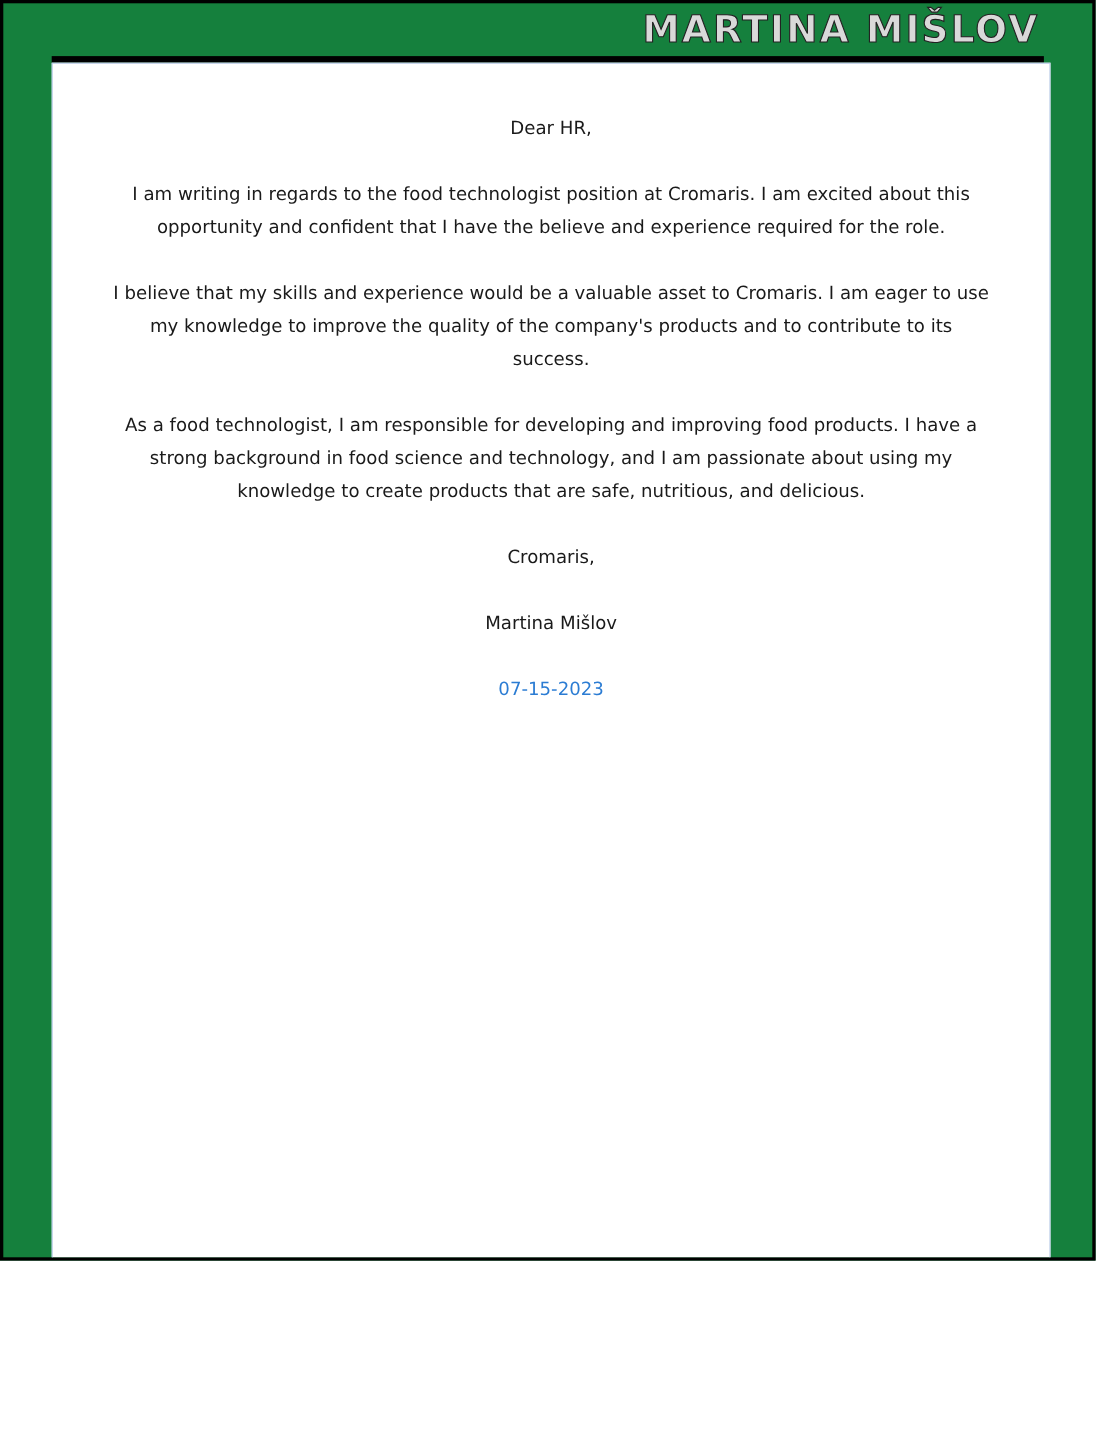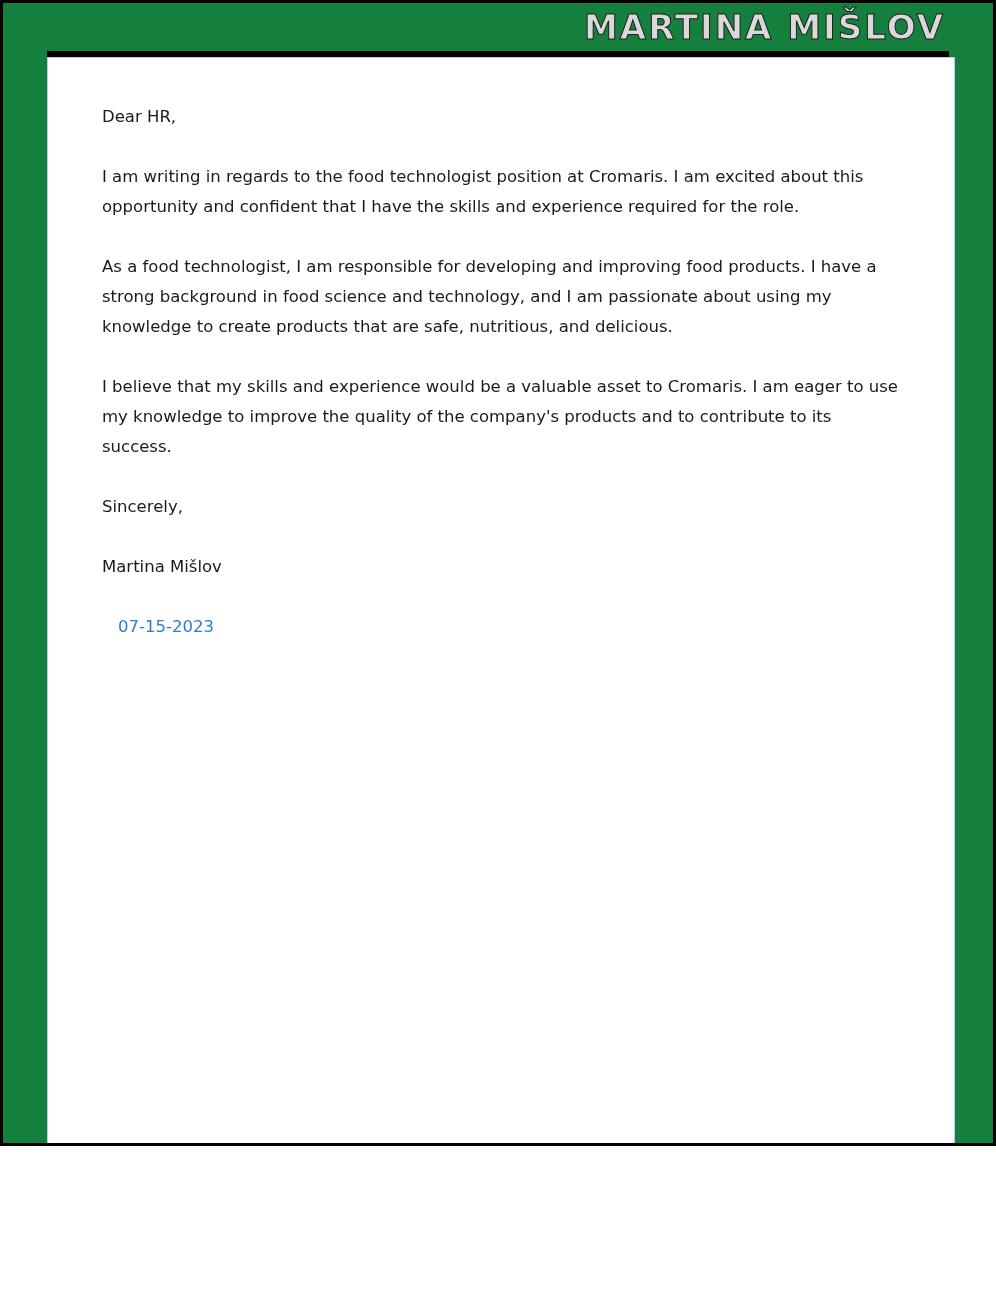--- a/index.html
+++ b/index.html
@@ -54,20 +54,21 @@
   }
   .sheet {
     position: absolute;
     top: 54px;
     left: 44px;
     width: 908px;
     height: 1216px;
     background: #ffffff;
     border: 1px solid #b9cbe8;
     box-sizing: border-box;
+    text-align: center;
   }
   .letter {
     padding: 44px 54px 0 54px;
   }
   .para {
     font-size: 16.5px;
     line-height: 30px;
     color: #1a1a1a;
     margin: 0 0 30px 0;
     max-width: 800px;
@@ -96,28 +97,28 @@
     <div class="header-name">MARTINA MIŠLOV</div>
   </div>
 
   <div class="rule"></div>
 
   <div class="sheet">
     <div class="letter">
 
       <p class="para">Dear HR,</p>
 
-      <p class="para">I am writing in regards to the food technologist position at Cromaris. I am excited about this opportunity and confident that I have the skills and experience required for the role.</p>
+      <p class="para">I am writing in regards to the food technologist position at Cromaris. I am excited about this opportunity and confident that I have the believe and experience required for the role.</p>
+
+      <p class="para">I believe that my skills and experience would be a valuable asset to Cromaris. I am eager to use my knowledge to improve the quality of the company's products and to contribute to its success.</p>
 
       <p class="para">As a food technologist, I am responsible for developing and improving food products. I have a strong background in food science and technology, and I am passionate about using my knowledge to create products that are safe, nutritious, and delicious.</p>
 
-      <p class="para">I believe that my skills and experience would be a valuable asset to Cromaris. I am eager to use my knowledge to improve the quality of the company's products and to contribute to its success.</p>
 
-
-      <p class="para">Sincerely,</p>
+      <p class="para">Cromaris,</p>
 
       <p class="para">Martina Mišlov</p>
 
       <p class="date">07-15-2023</p>
 
     </div>
 
     <div class="footer">Lazyapply.com</div>
   </div>
 

